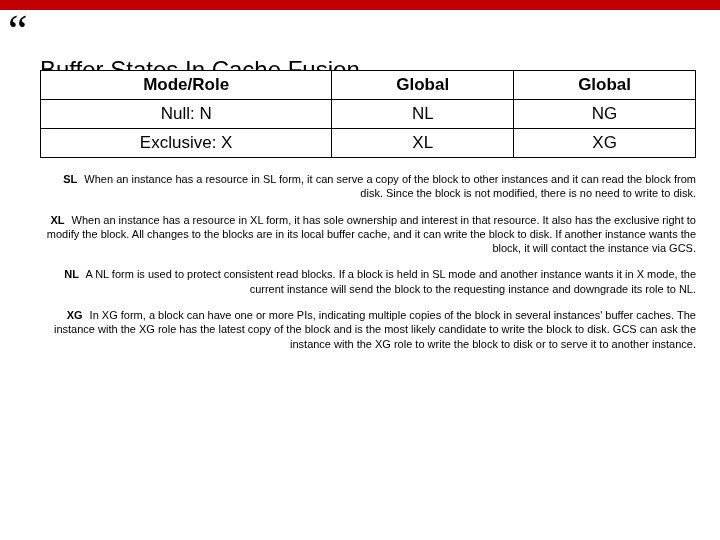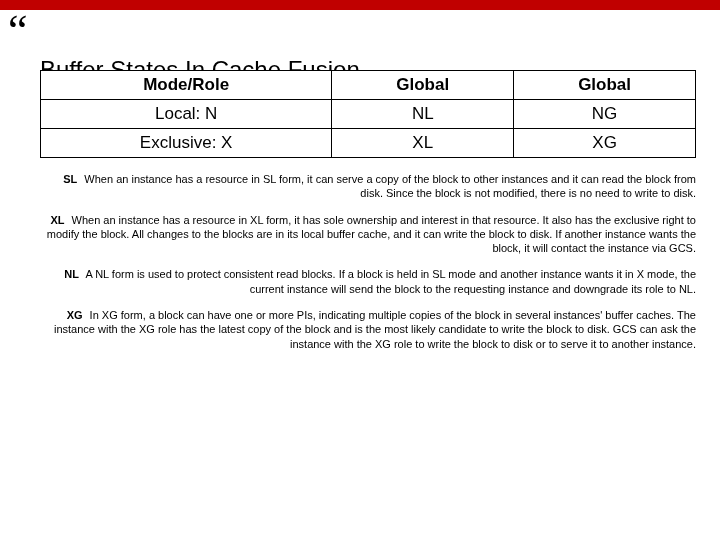--- a/index.html
+++ b/index.html
@@ -82,21 +82,21 @@
   <table class="modes">
     <thead>
       <tr>
         <th>Mode/Role</th>
         <th>Global</th>
         <th>Global</th>
       </tr>
     </thead>
     <tbody>
       <tr>
-        <td>Local: N</td>
+        <td>Null: N</td>
         <td>NL</td>
         <td>NG</td>
       </tr>
       <tr>
         <td>Exclusive: X</td>
         <td>XL</td>
         <td>XG</td>
       </tr>
     </tbody>
   </table>

